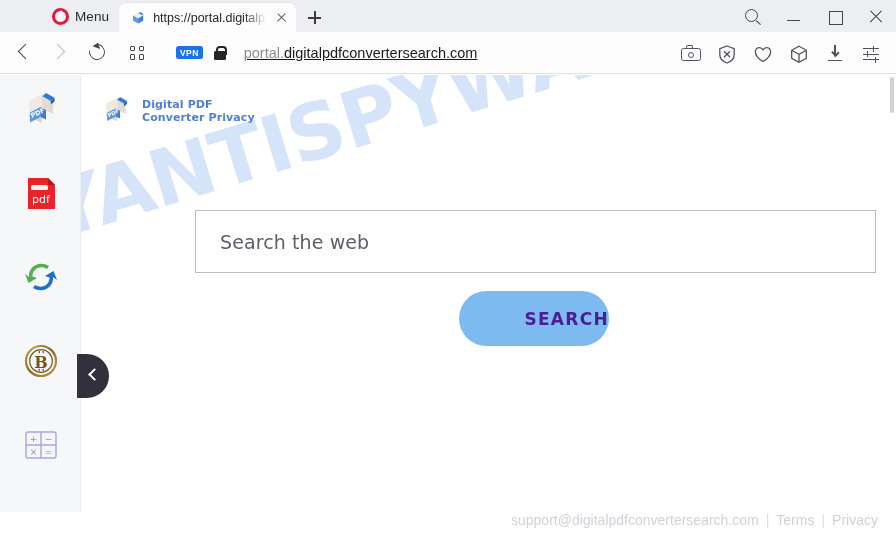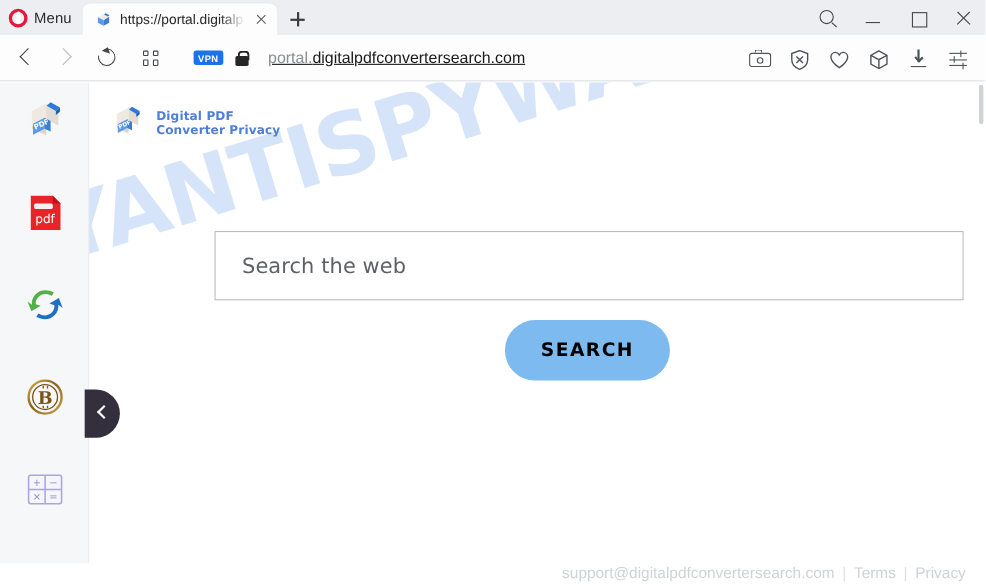--- a/index.html
+++ b/index.html
@@ -8,21 +8,21 @@
     overflow: hidden;
     font-family: "Liberation Sans", sans-serif;
     background: #ffffff;
   }
   #app { position: relative; width: 896px; height: 533px; overflow: hidden; }
 
   
   .tabstrip {
     position: absolute; top: 0; left: 0; width: 896px; height: 32px;
     background: #eceef1;
-    display: flex; align-items: flex-end;
+    display: flex; align-items: flex-end; padding-left: 44px;
   }
   .menu-btn {
     display: flex; align-items: center; gap: 6px;
     height: 32px; padding: 0 10px 0 8px; cursor: default;
   }
   .opera-o {
     width: 17px; height: 17px; border-radius: 50%;
     border: 3.3px solid #e4173c; background: transparent;
     position: relative; flex: 0 0 auto;
   }
@@ -219,22 +219,23 @@
     display: flex; align-items: center;
   }
   .searchbox .ph {
     font-size: 19px; color: #5d6067; padding-left: 24px;
     font-family: "DejaVu Sans", sans-serif; letter-spacing: .1px;
   }
   .search-btn {
     position: absolute; left: 378px; top: 216px;
     width: 150px; height: 55px;
     background: #7cbaf0; border: none; border-radius: 28px;
-    color: #000000; font-size: 17px; font-weight: bold; letter-spacing: 1.3px;
+    color: #4c1d95; font-size: 17px; font-weight: bold; letter-spacing: 1.3px;
     font-family: "DejaVu Sans", sans-serif;
+    text-align: right;
   }
 
   .footer {
     position: absolute; right: 18px; bottom: 5px;
     font-size: 14px; color: #cfd3d8;
     font-family: Liberation Sans, sans-serif;
     display: flex; align-items: center; gap: 7px; white-space: nowrap;
   }
   .footer .sep { color: #dde1e5; }
 

